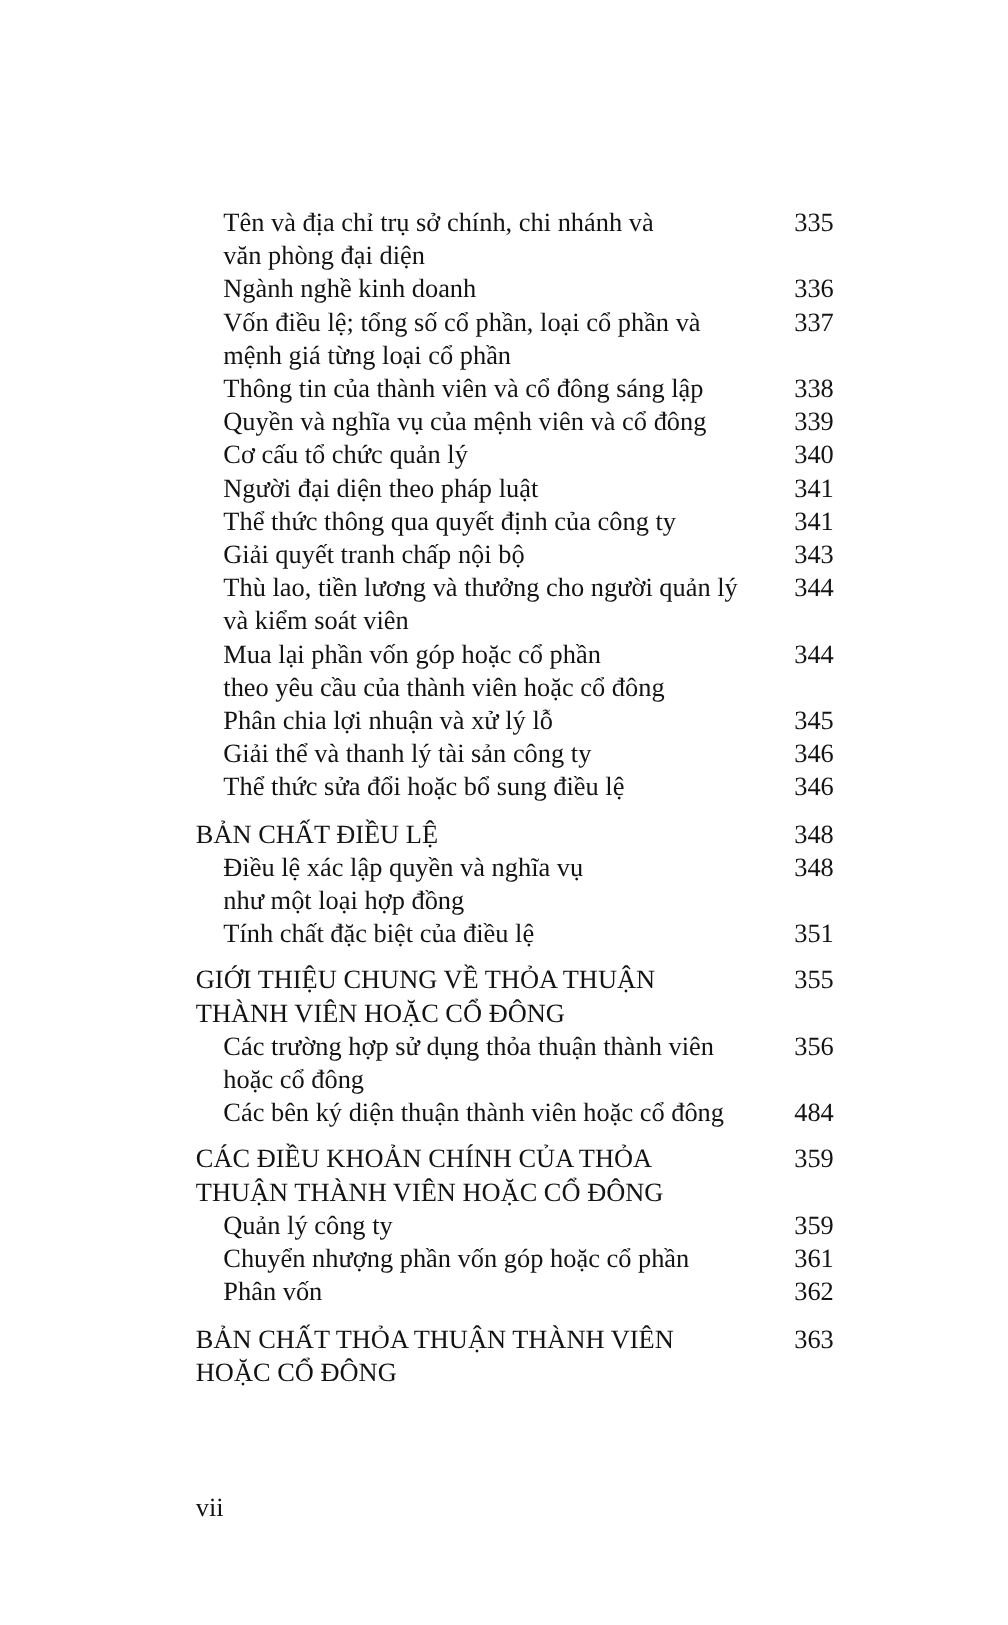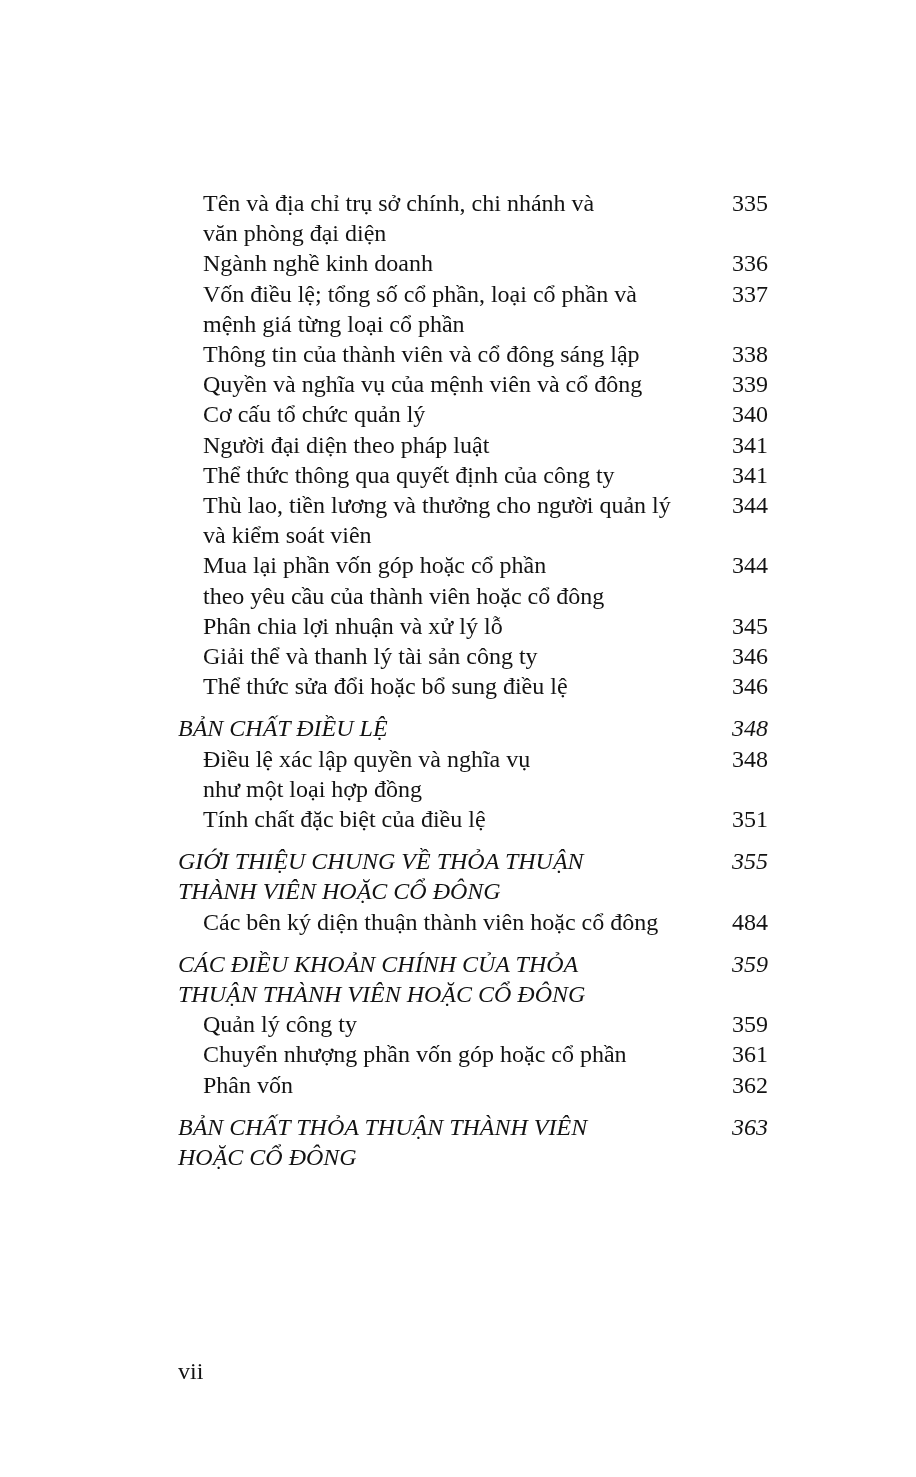--- a/index.html
+++ b/index.html
@@ -28,28 +28,27 @@
     display: flex;
     align-items: flex-start;
   }
   .entry .text {
     flex: 1 1 auto;
     white-space: pre-line;
   }
   .entry .page-num {
     flex: 0 0 auto;
     width: 56px;
-    text-align: right;
+    text-align: center;
   }
   .entry.item .text {
     padding-left: 25px;
   }
   .entry.heading {
     margin-top: 12px;
-    font-style: italic;
   }
   .footer-folio {
     position: absolute;
     top: 1356px;
     left: 178px;
     width: 590px;
     text-align: left;
   }
 </style>
 </head>
@@ -86,20 +85,24 @@
   </div>
       <div class="entry item">
     <span class="text">Người đại diện theo pháp luật</span>
     <span class="page-num">341</span>
   </div>
       <div class="entry item">
     <span class="text">Thể thức thông qua quyết định của công ty</span>
     <span class="page-num">341</span>
   </div>
       <div class="entry item">
+    <span class="text">Giải quyết tranh chấp nội bộ</span>
+    <span class="page-num">343</span>
+  </div>
+      <div class="entry item">
     <span class="text">Thù lao, tiền lương và thưởng cho người quản lý
 và kiểm soát viên</span>
     <span class="page-num">344</span>
   </div>
       <div class="entry item">
     <span class="text">Mua lại phần vốn góp hoặc cổ phần
 theo yêu cầu của thành viên hoặc cổ đông</span>
     <span class="page-num">344</span>
   </div>
       <div class="entry item">
@@ -126,20 +129,25 @@
       <div class="entry item">
     <span class="text">Tính chất đặc biệt của điều lệ</span>
     <span class="page-num">351</span>
   </div>
       <div class="entry heading">
     <span class="text">GIỚI THIỆU CHUNG VỀ THỎA THUẬN
 THÀNH VIÊN HOẶC CỔ ĐÔNG</span>
     <span class="page-num">355</span>
   </div>
       <div class="entry item">
+    <span class="text">Các trường hợp sử dụng thỏa thuận thành viên
+hoặc cổ đông</span>
+    <span class="page-num">356</span>
+  </div>
+      <div class="entry item">
     <span class="text">Các bên ký diện thuận thành viên hoặc cổ đông</span>
     <span class="page-num">484</span>
   </div>
       <div class="entry heading">
     <span class="text">CÁC ĐIỀU KHOẢN CHÍNH CỦA THỎA
 THUẬN THÀNH VIÊN HOẶC CỔ ĐÔNG</span>
     <span class="page-num">359</span>
   </div>
       <div class="entry item">
     <span class="text">Quản lý công ty</span>

